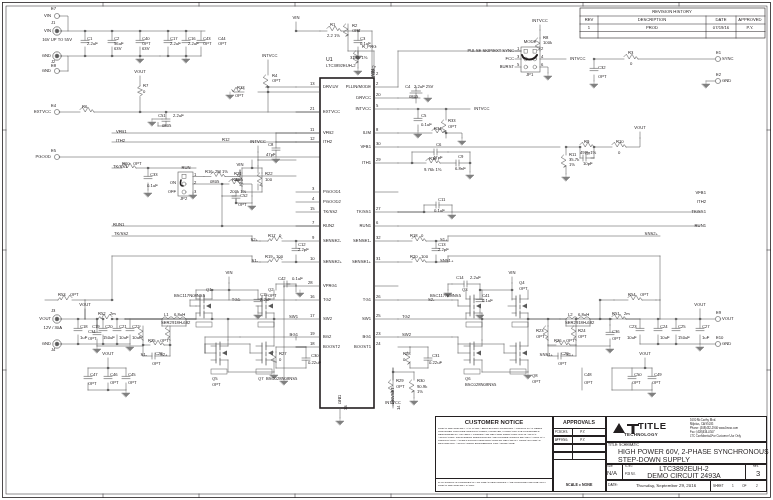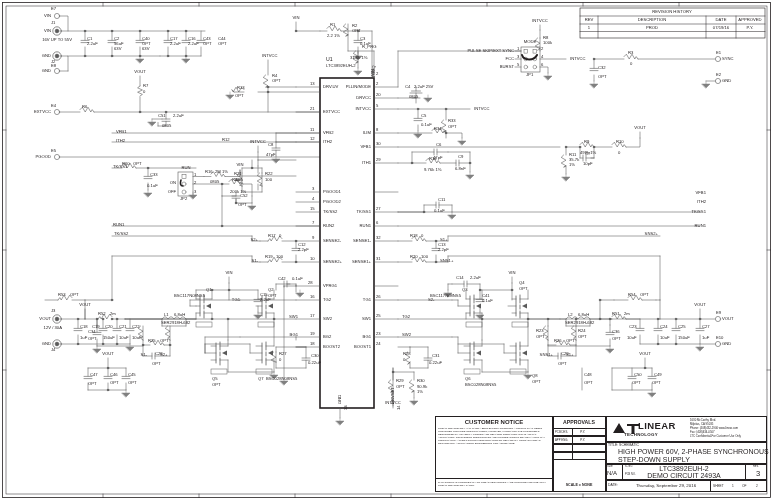--- a/index.html
+++ b/index.html
@@ -1039,21 +1039,21 @@
 <div class="tbtxt" style="left:555px;top:430px;font-size:2.8px;">PCB DES.</div>
 <div class="tbtxt" style="left:580px;top:430px;font-size:3.2px;font-style:italic;">P.Y.</div>
 <div class="tbtxt" style="left:555px;top:438px;font-size:2.8px;">APP ENG.</div>
 <div class="tbtxt" style="left:580px;top:438px;font-size:3.2px;font-style:italic;">P.Y.</div>
 <div class="tbtxt" style="left:579px;top:483px;transform:translateX(-50%);font-size:3.6px;font-weight:bold;">SCALE = NONE</div>
 
 <svg width="42" height="16" viewBox="0 0 42 16" style="position:absolute;left:611px;top:421px;">
   <path d="M2,12 L14,12 L8,2 Z" fill="#231f20"></path>
   <path d="M16,3 L28,3 L28,5 L23.5,5 L23.5,13 L20.5,13 L20.5,5 L16,5 Z" fill="#231f20"></path>
 </svg>
-<div class="tbtxt" style="left:638px;top:420px;font-size:9.5px;font-weight:bold;letter-spacing:0.4px;">LINEAR</div>
+<div class="tbtxt" style="left:638px;top:420px;font-size:9.5px;font-weight:bold;letter-spacing:0.4px;">TITLE</div>
 <div class="tbtxt" style="left:624px;top:432px;font-size:4.4px;font-weight:bold;letter-spacing:0.3px;">TECHNOLOGY</div>
 <div class="tbtxt" style="left:690px;top:418px;font-size:2.8px;">1630 McCarthy Blvd.</div>
 <div class="tbtxt" style="left:690px;top:422px;font-size:2.8px;">Milpitas, CA 95035</div>
 <div class="tbtxt" style="left:690px;top:426px;font-size:2.8px;">Phone: (408)432-1900  www.linear.com</div>
 <div class="tbtxt" style="left:690px;top:430px;font-size:2.8px;">Fax: (408)434-0507</div>
 <div class="tbtxt" style="left:690px;top:434px;font-size:2.8px;">LTC Confidential-For Customer Use Only</div>
 
 <div class="tbtxt" style="left:608px;top:443px;font-size:3.4px;">TITLE: SCHEMATIC</div>
 <div class="tbtxt" style="left:618px;top:448px;font-size:7px;">HIGH POWER 60V, 2-PHASE SYNCHRONOUS</div>
 <div class="tbtxt" style="left:618px;top:456px;font-size:7px;">STEP-DOWN SUPPLY</div>

